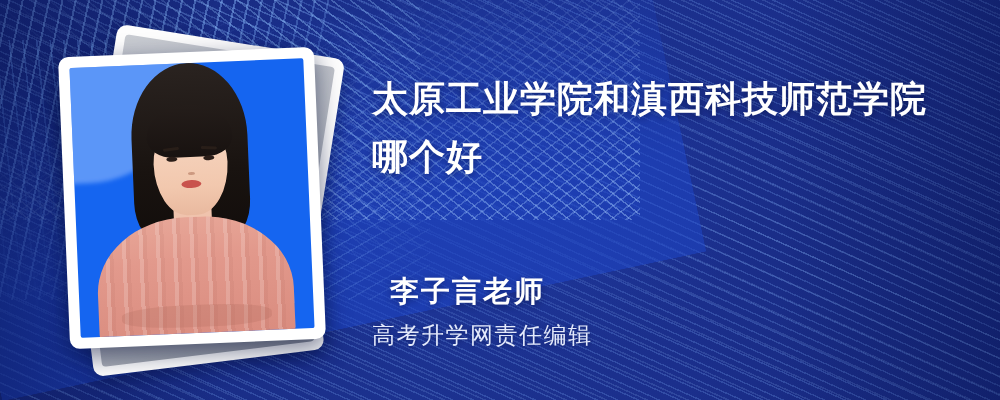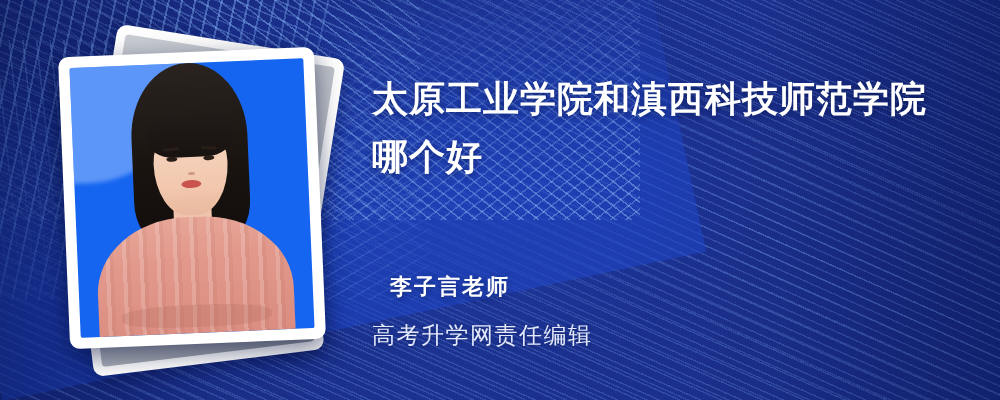--- a/index.html
+++ b/index.html
@@ -308,21 +308,21 @@
     font-weight: bold;
     line-height: 58px;
     letter-spacing: 1px;
     text-shadow: 0 2px 6px rgba(3,10,50,0.45);
   }
   .author-name {
     position: absolute;
     top: 272px;
     left: 18px;
     color: #ffffff;
-    font-size: 22px;
+    font-size: 29px;
     font-weight: bold;
     letter-spacing: 2px;
     text-shadow: 0 2px 6px rgba(3,10,50,0.45);
   }
   .author-role {
     position: absolute;
     top: 320px;
     left: 0;
     color: #e3e9fb;
     font-size: 23px;

